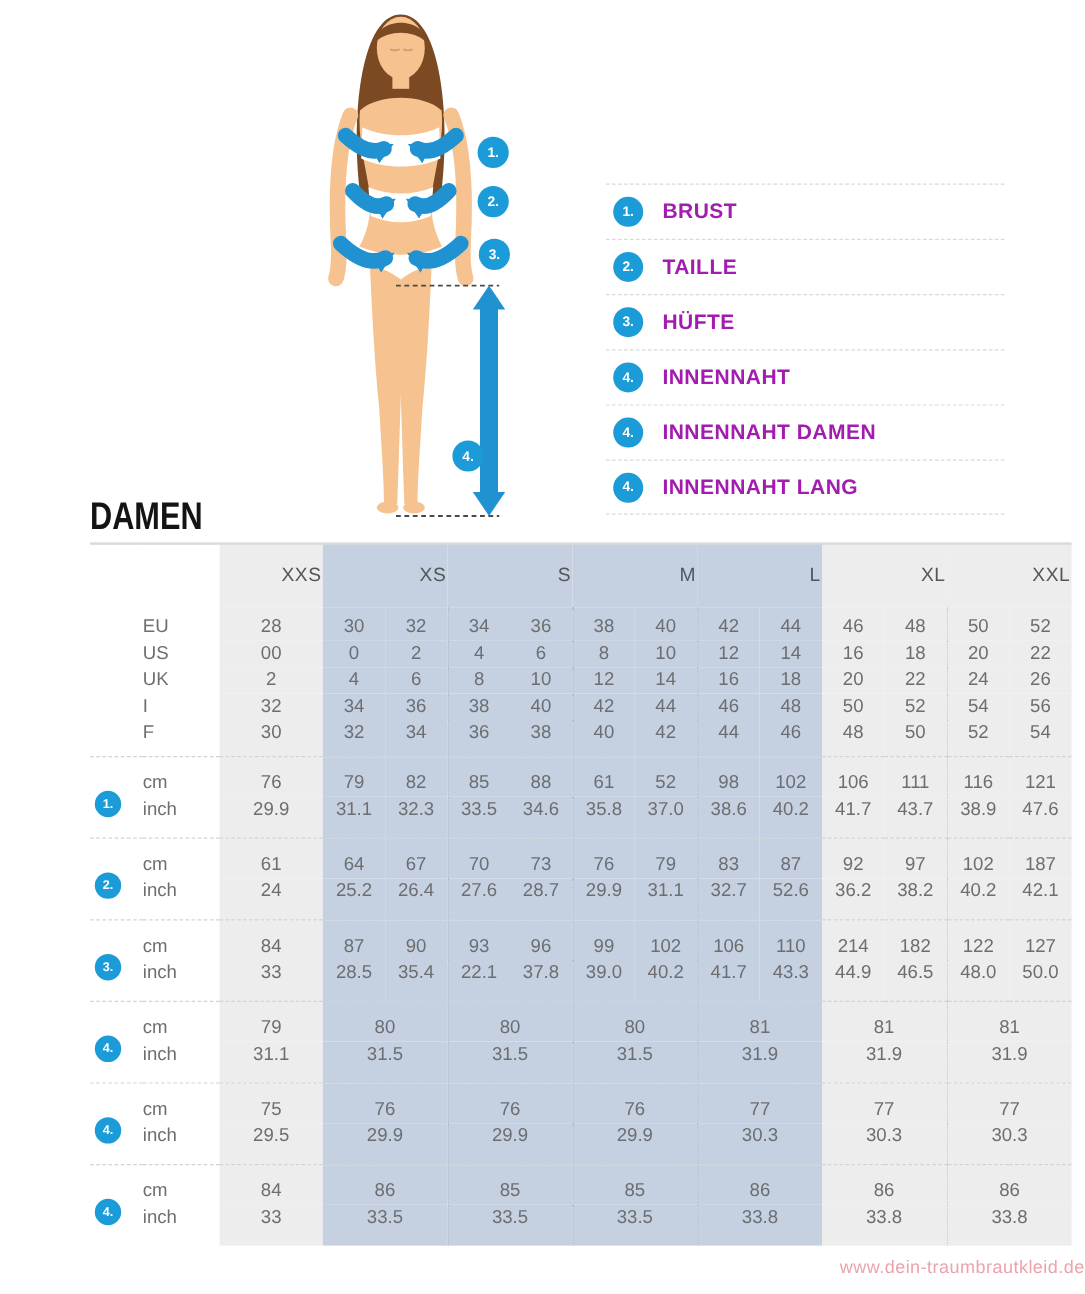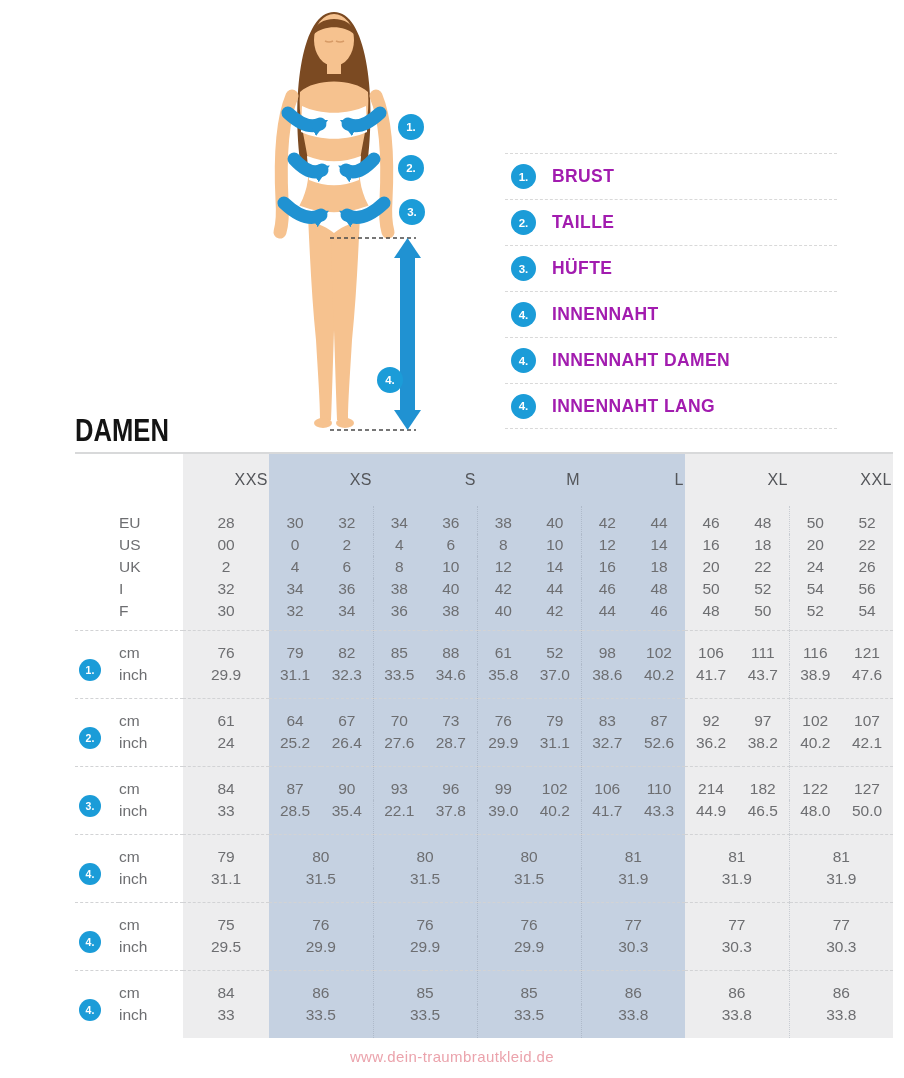--- a/index.html
+++ b/index.html
@@ -38,21 +38,21 @@
   tbody.conv tr:first-child td{padding-top:6px;}
   tbody.conv tr:last-child td{padding-bottom:8px;}
   td.lab{text-align:left;}
   tbody.mgroup tr.r-cm td{padding-top:13px;padding-bottom:2px;}
   tbody.mgroup tr.r-inch td{padding-top:2px;padding-bottom:14px;}
   tbody.mgroup tr.r-cm td{border-top:1px dashed #d2d3d5;}
   td.gstart{border-left:1px dotted rgba(140,150,165,.38);}
   td.badge-cell{vertical-align:middle;}
   
   .footer-url{
-    position:absolute;left:0;right:0;top:1048px;text-align:center;
+    position:absolute;left:0;right:0;top:1048px;text-align:right;
     font-size:15px;color:#eba3ac;letter-spacing:.4px;text-decoration:none;display:block;
   }
 </style>
 </head>
 <body>
 
 <div class="page">
 
   <svg class="figure-svg" viewBox="0 0 240 440">
     <defs>
@@ -310,21 +310,21 @@
           <td>67</td>
           <td class="gstart">70</td>
           <td>73</td>
           <td class="gstart">76</td>
           <td>79</td>
           <td class="gstart">83</td>
           <td>87</td>
           <td>92</td>
           <td>97</td>
           <td class="gstart">102</td>
-          <td>107</td>
+          <td>187</td>
         </tr>
         <tr class="r-inch">
           <td class="lab">inch</td>
           <td>24</td>
           <td>25.2</td>
           <td>26.4</td>
           <td class="gstart">27.6</td>
           <td>28.7</td>
           <td class="gstart">29.9</td>
           <td>31.1</td>

